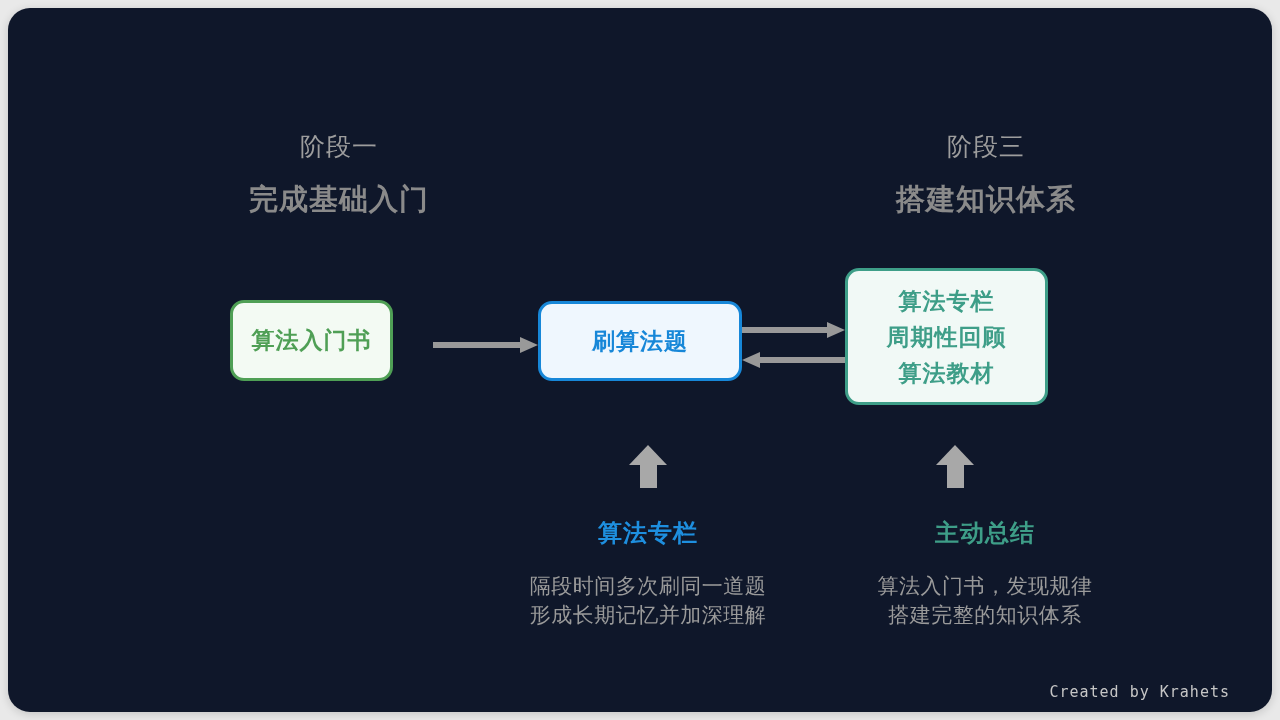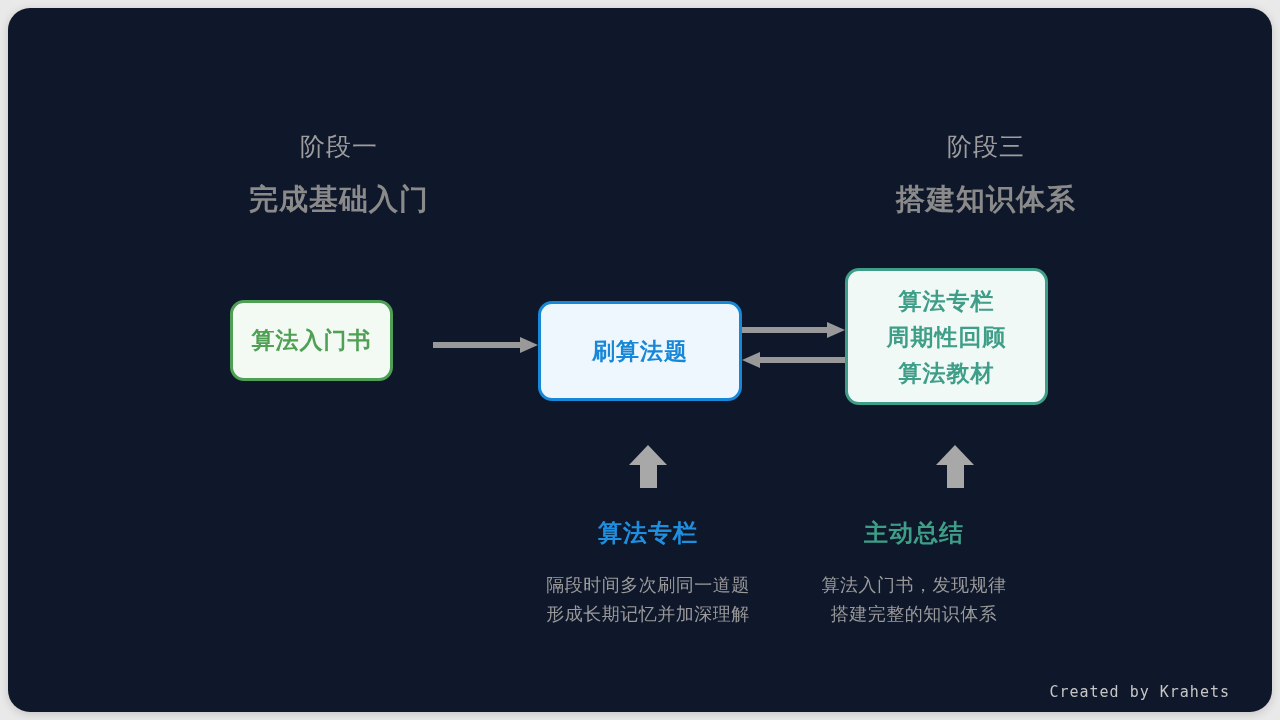--- a/index.html
+++ b/index.html
@@ -37,21 +37,21 @@
     display: flex; flex-direction: column;
     align-items: center; justify-content: center;
     font-weight: bold; font-size: 23px; letter-spacing: 1px;
     text-align: center;
   }
   #node1 {
     left: 222px; top: 292px; width: 163px; height: 81px;
     border: 3px solid #4f9f55; background: #f3faf3; color: #4f9f55;
   }
   #node2 {
-    left: 530px; top: 293px; width: 204px; height: 100px;
+    left: 530px; top: 293px; width: 204px; height: 80px;
     border: 3px solid #1787d8; background: #eff7fe; color: #1787d8;
   }
   #node3 {
     left: 837px; top: 260px; width: 203px; height: 137px;
     border: 3px solid #3e9e88; background: #f1f9f6; color: #3e9e88;
     line-height: 36px;
   }
 
   
   .h-arrow { position: absolute; height: 16px; }
@@ -93,24 +93,24 @@
   #uparrow1 { left: 621px; top: 437px; }
   #uparrow2 { left: 928px; top: 437px; }
 
   
   .annotation { position: absolute; width: 320px; text-align: center; }
   .annotation-title {
     font-size: 24px; font-weight: bold; letter-spacing: 1px;
   }
   #annotation1 { left: 480px; top: 509px; }
   #annotation1 .annotation-title { color: #1e8fdf; }
-  #annotation2 { left: 746px; top: 509px; }
+  #annotation2 { left: 817px; top: 509px; }
   #annotation2 .annotation-title { color: #3e9e88; }
   .annotation-desc {
-    margin-top: 22px; font-size: 18px; color: #9a9a9a;
+    margin-top: 22px; font-size: 21px; color: #9a9a9a;
     line-height: 29px; letter-spacing: 0.5px;
   }
 
   
   .watermark {
     position: absolute; right: 42px; top: 675px;
     font-family: "DejaVu Sans Mono", "Liberation Mono", monospace;
     font-size: 15px; color: #c6c6c6; letter-spacing: 1px; text-align: center;
   }
 </style>

